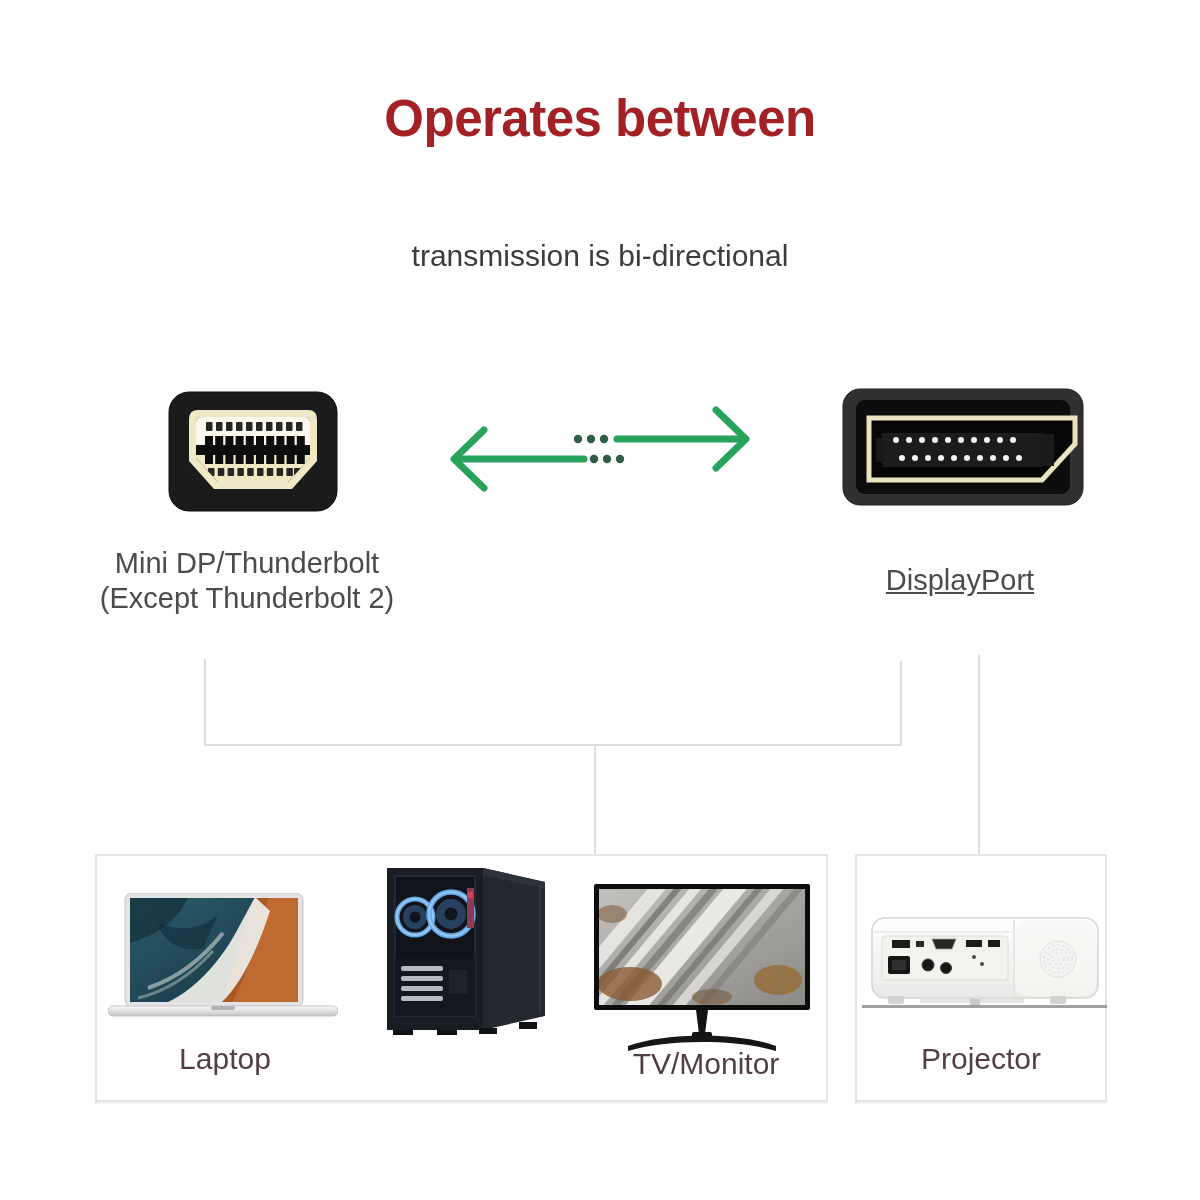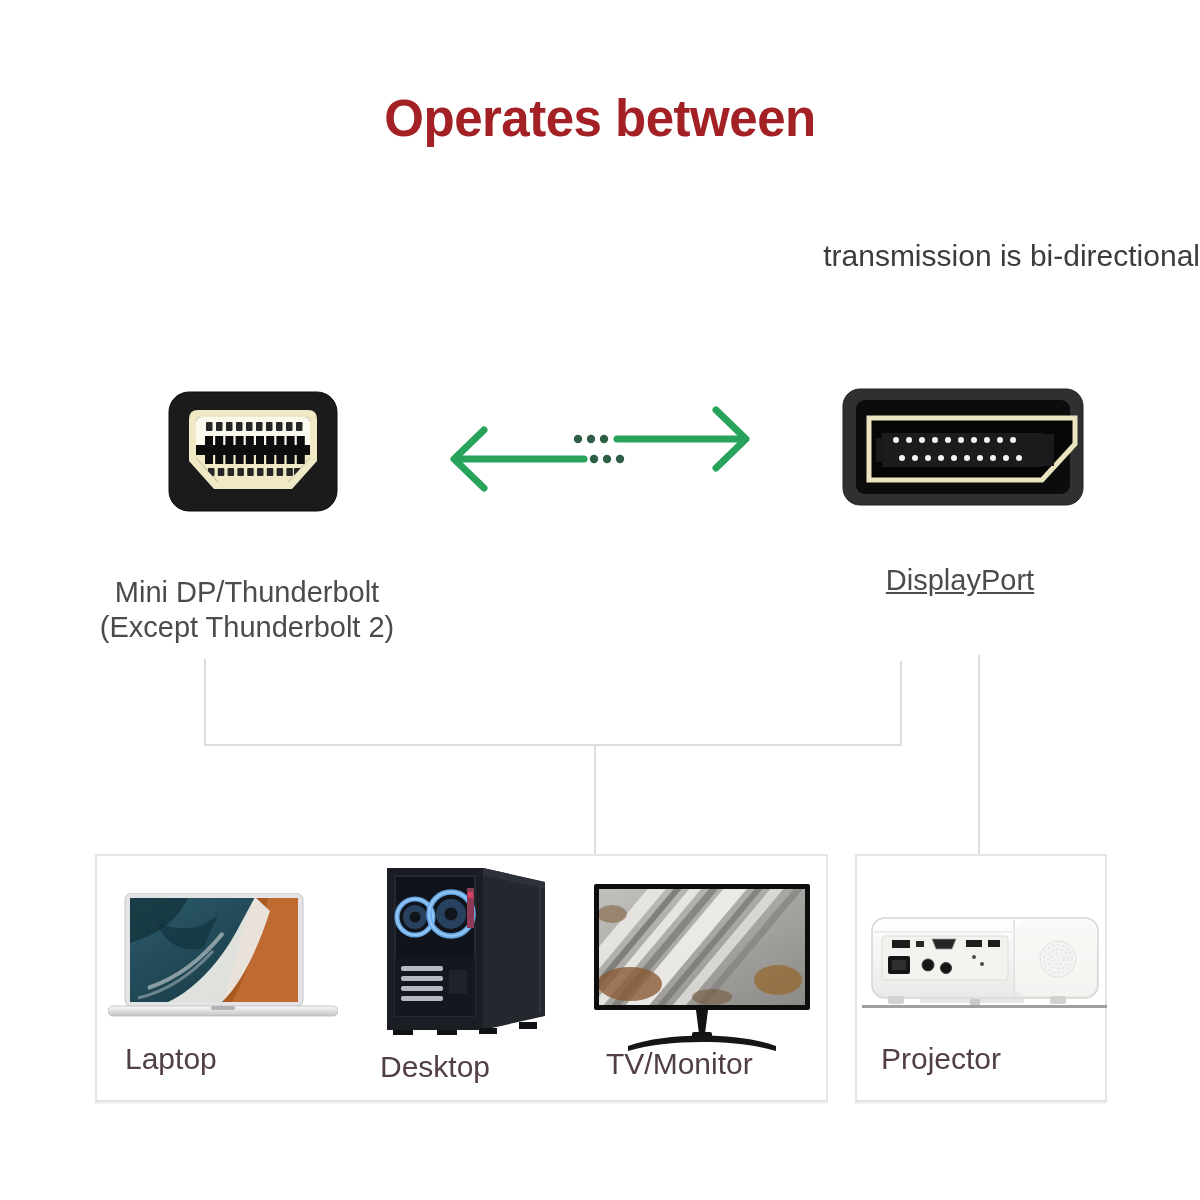--- a/index.html
+++ b/index.html
@@ -6,33 +6,33 @@
   .canvas{
     position:relative;width:1200px;height:1200px;background:#ffffff;overflow:hidden;
     font-family:"Liberation Sans","DejaVu Sans",sans-serif;
   }
   .abs{position:absolute;}
   .title{
     top:88px;left:0;width:1200px;text-align:center;
     font-size:51px;font-weight:700;letter-spacing:-0.5px;line-height:62px;color:#a32025;
   }
   .subtitle{
-    top:239px;left:0;width:1200px;text-align:right;
+    top:239px;left:0;width:1200px;text-align:center;
     font-size:30px;font-weight:400;color:#3c3c3c;letter-spacing:0;
   }
   .conn-label{
     text-align:center;color:#4b4b4b;font-size:29px;line-height:35px;
   }
   .cline{background:#dcdcdc;}
   .device-box{
     border:2px solid #e5e5e3;background:#ffffff;box-sizing:border-box;
     box-shadow:0 2px 0 rgba(0,0,0,0.05);
   }
   .dev-label{
-    color:#523f41;font-size:30px;
+    text-align:center;color:#523f41;font-size:30px;
   }
   svg{display:block;}
 </style>
 </head>
 <body>
 
 <div class="canvas">
 
   <div class="abs title">
     <div>Operates between</div>
@@ -149,21 +149,21 @@
           <circle cx="112" cy="70" r="3"></circle>
           <circle cx="125" cy="70" r="3"></circle>
         <circle cx="138" cy="70" r="3"></circle>
           <circle cx="151" cy="70" r="3"></circle>
           <circle cx="164" cy="70" r="3"></circle>
         <circle cx="177" cy="70" r="3"></circle>
       </g>
     </svg>
   </div>
 
-  <div class="abs conn-label" style="left:77px;top:546px;width:340px;margin-top:29px;">
+  <div class="abs conn-label" style="left:77px;top:546px;width:340px;">
     <div>Mini DP/Thunderbolt</div>
     <div>(Except Thunderbolt 2)</div>
   </div>
   <div class="abs conn-label" style="left:810px;top:563px;width:300px;text-decoration:underline;">DisplayPort</div>
 
   <div class="abs cline" style="left:204px;top:659px;width:2px;height:87px;"></div>
   <div class="abs cline" style="left:900px;top:661px;width:2px;height:85px;"></div>
   <div class="abs cline" style="left:204px;top:744px;width:698px;height:2px;"></div>
   <div class="abs cline" style="left:594px;top:746px;width:2px;height:109px;"></div>
   <div class="abs cline" style="left:978px;top:655px;width:2px;height:200px;"></div>
@@ -303,17 +303,16 @@
           <circle cx="196" cy="47" r="6"></circle>
       </g>
       <rect x="26" y="84" width="16" height="8" rx="2" fill="#d2d2d0"></rect>
       <rect x="188" y="84" width="16" height="8" rx="2" fill="#d2d2d0"></rect>
       <rect x="58" y="87" width="104" height="4" fill="#e6e6e4"></rect>
       <rect x="108" y="87" width="10" height="6" fill="#c9c9c7"></rect>
     </svg>
   </div>
 
   <div class="abs dev-label" style="left:125px;top:1042px;width:200px;">Laptop</div>
-  <div class="abs dev-label" style="left:380px;top:1050px;width:200px;">Desktop</div>
   <div class="abs dev-label" style="left:606px;top:1047px;width:200px;">TV/Monitor</div>
   <div class="abs dev-label" style="left:881px;top:1042px;width:200px;">Projector</div>
 
 </div>
 
 </body></html>

